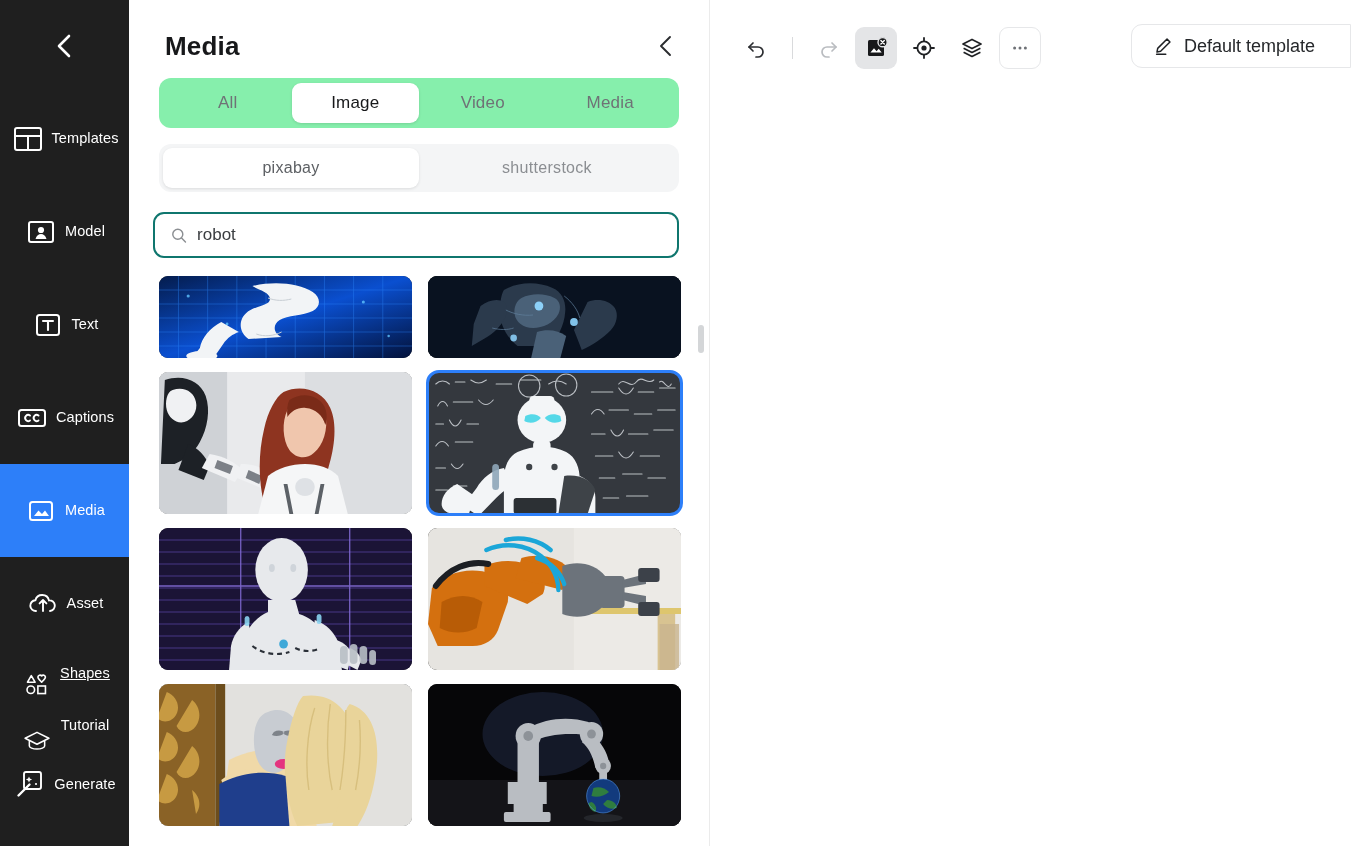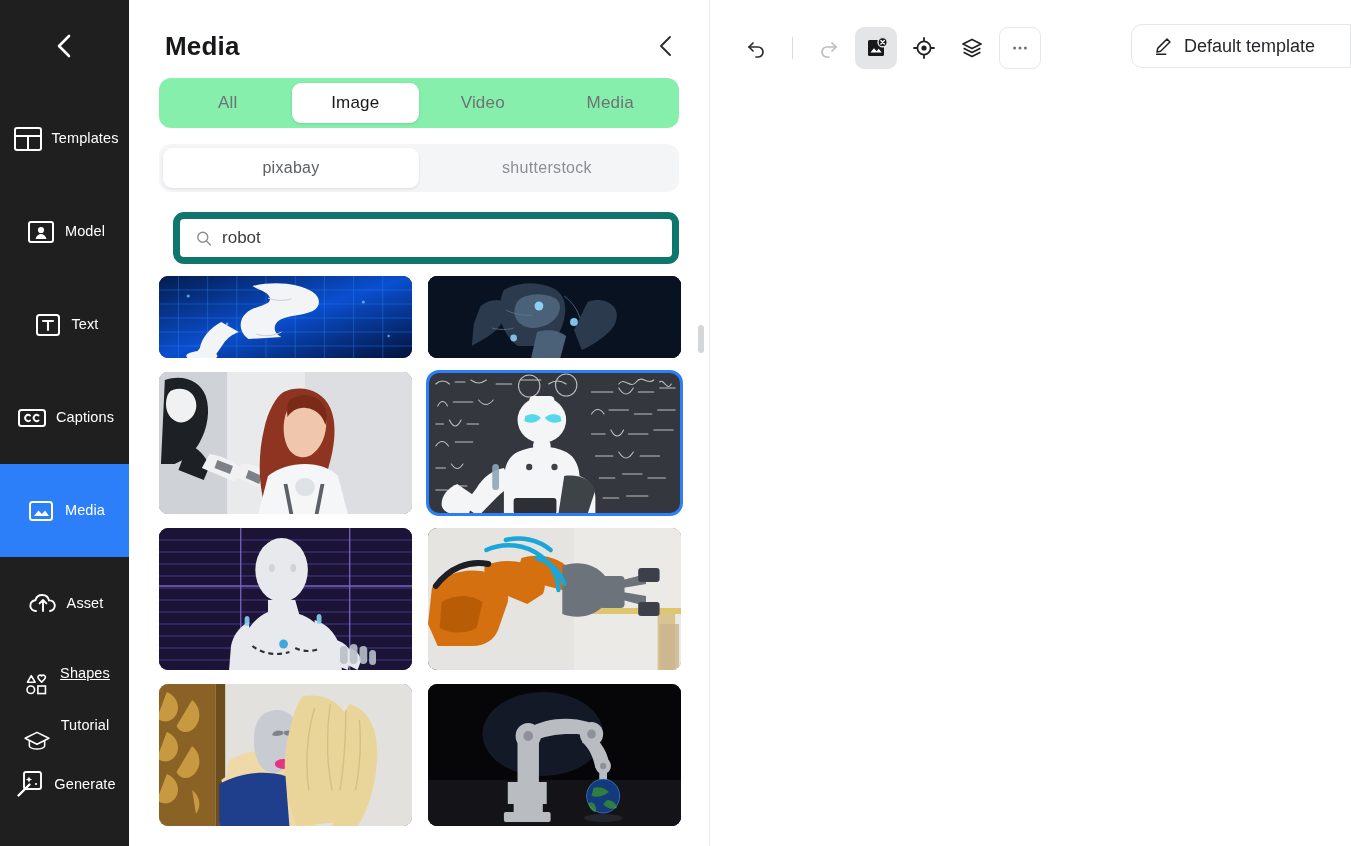--- a/index.html
+++ b/index.html
@@ -71,22 +71,22 @@
     height: 48px; display: flex; align-items: center; padding: 4px;
   }
   .seg2-item {
     flex: 1; height: 40px; border-radius: 9px;
     display: flex; align-items: center; justify-content: center;
     font-size: 16px; color: #8b8e92; cursor: pointer; letter-spacing: .3px;
   }
   .seg2-item.on { background: #ffffff; color: #5d6064; box-shadow: 0 1px 3px rgba(0,0,0,.10); }
 
   .search {
-    margin: 20px 30px 0 44px; height: 52px;
-    border: 7px solid #0f766e; border-radius: 11px;
+    margin: 20px 30px 0 24px; height: 46px;
+    border: 2px solid #0f766e; border-radius: 11px;
     display: flex; align-items: center; gap: 10px; padding: 0 16px;
   }
   .search input {
     border: none; outline: none; font-size: 17px; color: #3a3d40;
     font-family: "Liberation Sans", sans-serif; width: 100%; background: transparent;
   }
   .search input::placeholder { color: #a9acb0; }
 
   .grid {
     position: absolute; left: 30px; top: 276px; right: 18px; bottom: 0;

